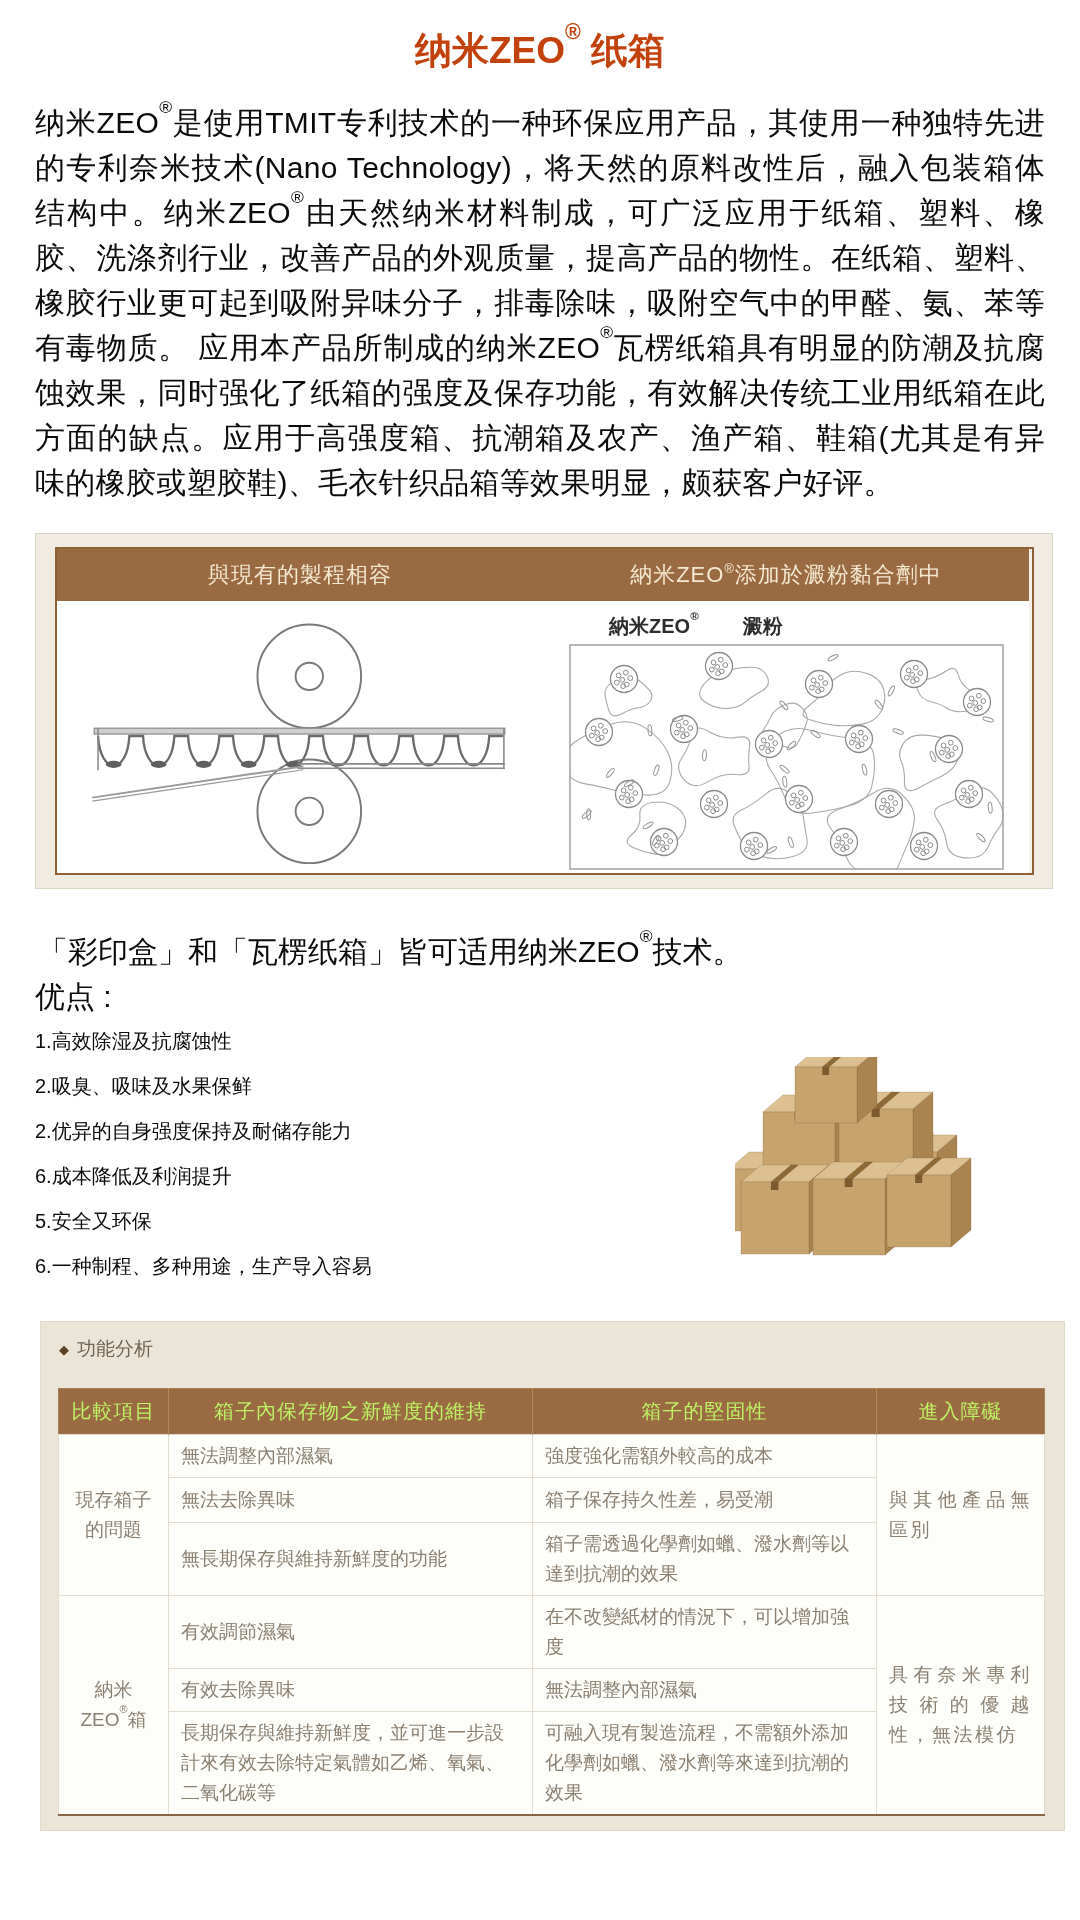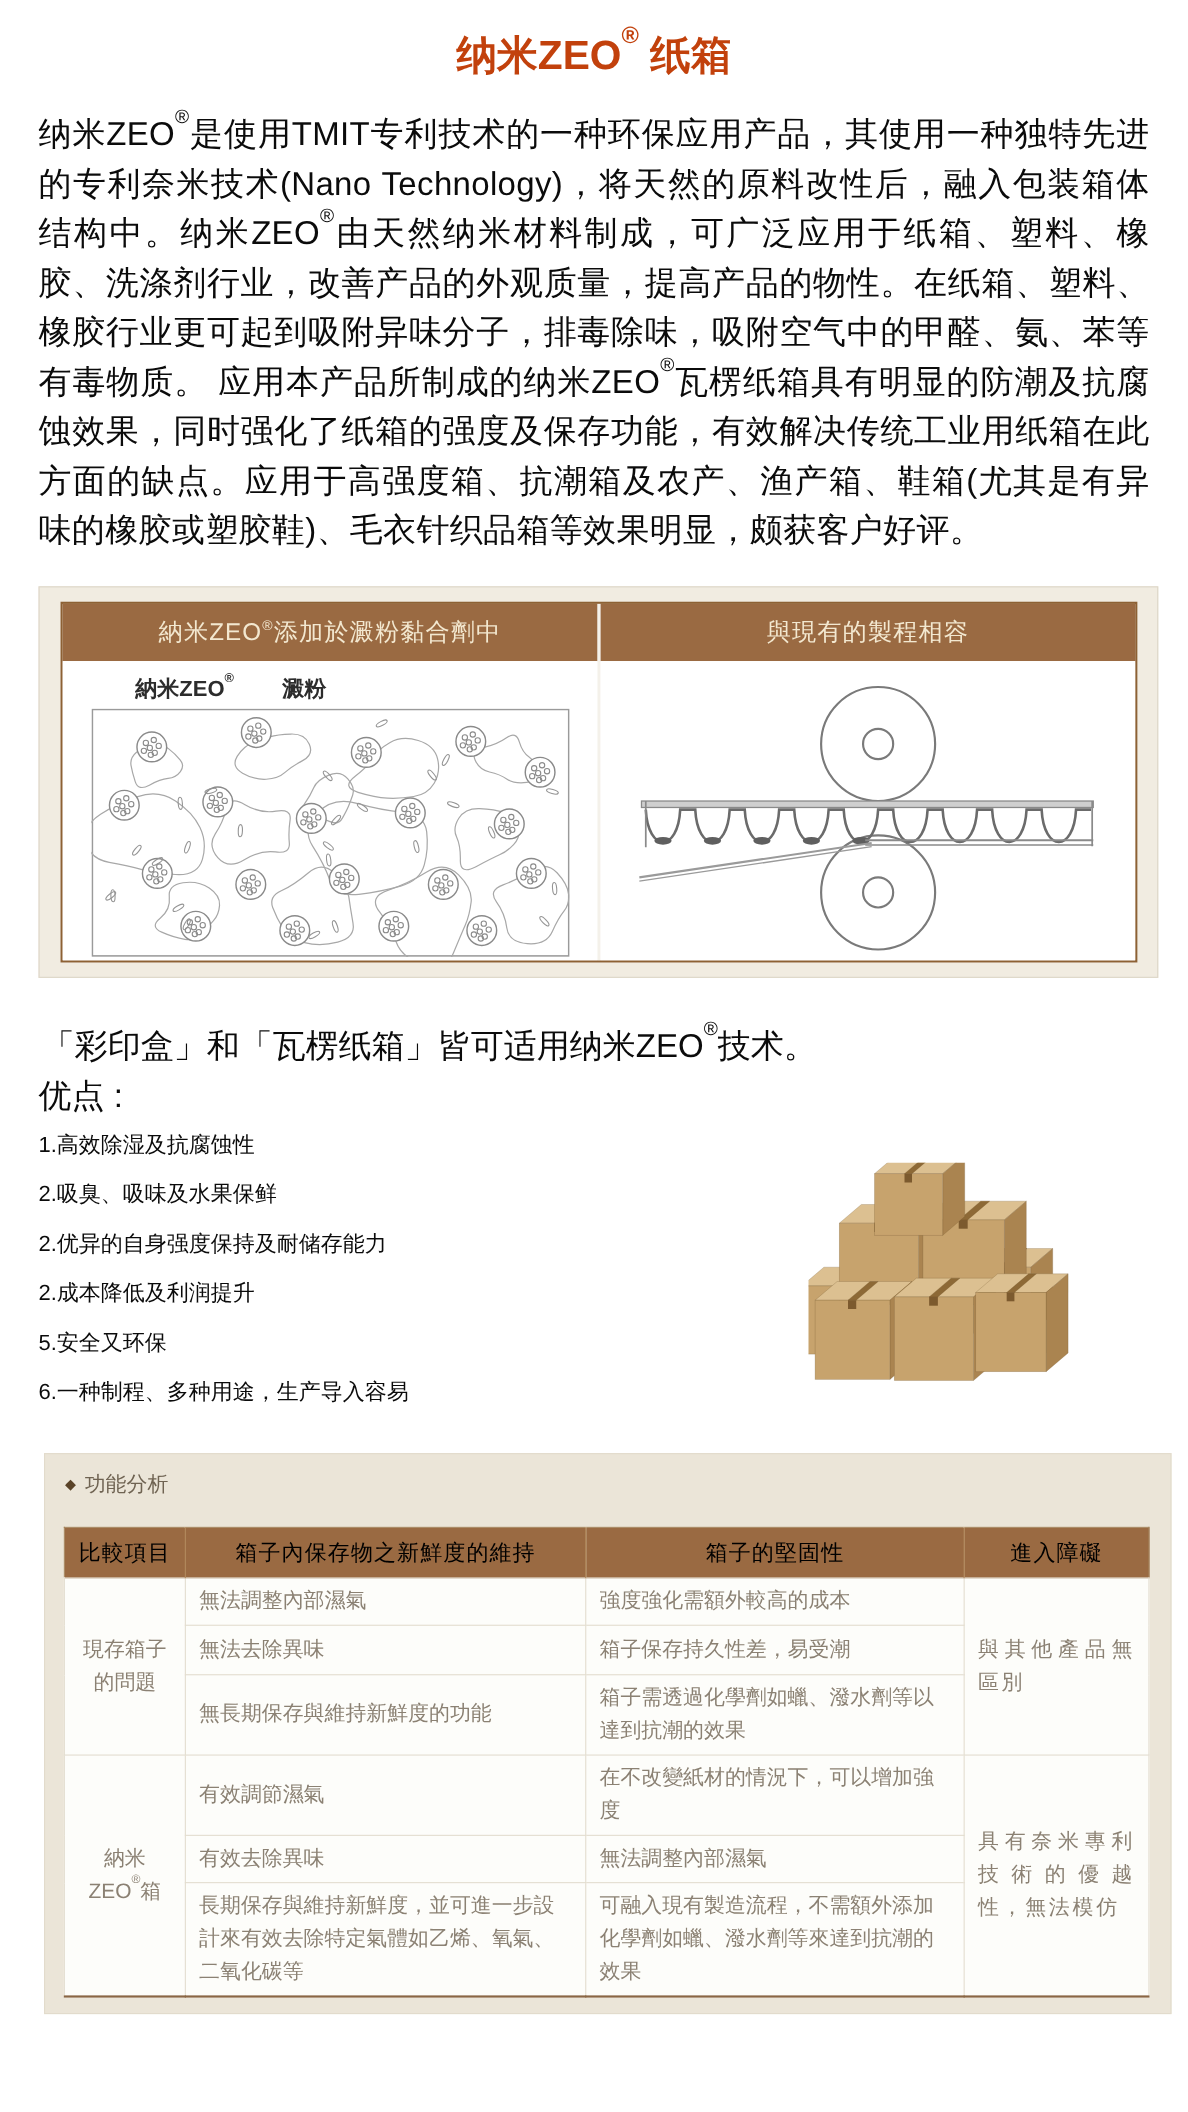--- a/index.html
+++ b/index.html
@@ -54,21 +54,21 @@
   }
   .section-label{
     margin:0 0 0 18px;font-size:19px;color:#6f6352;display:flex;align-items:center;gap:8px;
   }
   .diamond{color:#5a4328;font-size:13px;line-height:1;}
   table.cmp{
     border-collapse:collapse;margin:26px 22px 4px 17px;width:986px;table-layout:fixed;
     background:#fdfdfa;border:1px solid #a3825a;border-bottom:2px solid #8a6644;
   }
   table.cmp th{
-    background:#9a6a42;color:#000000;font-weight:500;font-size:20px;height:45px;
+    background:#9a6a42;color:#bef264;font-weight:500;font-size:20px;height:45px;
     border-right:1px solid #b28a5c;padding:0 6px;letter-spacing:1px;
   }
   table.cmp th:last-child{border-right:none;}
   table.cmp td{
     font-size:19px;color:#8b8173;line-height:30px;padding:6px 12px;
     border:1px solid #e3ddcf;background:#fdfdfa;vertical-align:middle;
   }
   td.rowlabel{
     background:#ebe5d8;color:#877d6c;text-align:center;font-size:19px;padding:6px 6px;
   }
@@ -78,20 +78,44 @@
 </style>
 </head>
 <body>
 
 <h1 class="page-title">纳米ZEO<sup>®</sup> 纸箱</h1>
 
 <p class="intro">纳米ZEO<sup>®</sup>是使用TMIT专利技术的一种环保应用产品，其使用一种独特先进的专利奈米技术(Nano Technology)，将天然的原料改性后，融入包装箱体结构中。纳米ZEO<sup>®</sup>由天然纳米材料制成，可广泛应用于纸箱、塑料、橡胶、洗涤剂行业，改善产品的外观质量，提高产品的物性。在纸箱、塑料、橡胶行业更可起到吸附异味分子，排毒除味，吸附空气中的甲醛、氨、苯等有毒物质。 应用本产品所制成的纳米ZEO<sup>®</sup>瓦楞纸箱具有明显的防潮及抗腐蚀效果，同时强化了纸箱的强度及保存功能，有效解决传统工业用纸箱在此方面的缺点。应用于高强度箱、抗潮箱及农产、渔产箱、鞋箱(尤其是有异味的橡胶或塑胶鞋)、毛衣针织品箱等效果明显，颇获客户好评。</p>
 
 <div class="figure-outer">
   <div class="figure-box">
+    <div class="fig-col right">
+      <div class="fig-header">與現有的製程相容</div>
+      <div class="fig-body">
+        <svg id="rollerSvg" class="roller-svg" viewBox="0 0 497 272" preserveAspectRatio="xMidYMid meet">
+            <circle cx="258" cy="74" r="53" fill="#ffffff" stroke="#7a7a7a" stroke-width="2"></circle>
+            <circle cx="258" cy="74" r="14" fill="none" stroke="#7a7a7a" stroke-width="2"></circle>
+            <circle cx="258" cy="212" r="53" fill="#ffffff" stroke="#7a7a7a" stroke-width="2"></circle>
+            <circle cx="258" cy="212" r="14" fill="none" stroke="#7a7a7a" stroke-width="2"></circle>
+            <rect x="38" y="127" width="420" height="6" fill="#cfcfcf" stroke="#8a8a8a" stroke-width="1.2"></rect>
+            <path d="M42 135 c2 40 30 40 32 0 l14 0 c2 40 30 40 32 0 l14 0 c2 40 30 40 32 0 l14 0 c2 40 30 40 32 0 l14 0 c2 40 30 40 32 0 l14 0 c2 40 30 40 32 0 l14 0 c2 40 30 40 32 0 l14 0 c2 40 30 40 32 0 l14 0 c2 40 30 40 32 0 l14 0" fill="none" stroke="#6b6b6b" stroke-width="2.4"></path>
+            <ellipse cx="58" cy="164" rx="8" ry="3.6" fill="#5f5f5f"></ellipse>
+            <ellipse cx="104" cy="164" rx="8" ry="3.6" fill="#5f5f5f"></ellipse>
+            <ellipse cx="150" cy="164" rx="8" ry="3.6" fill="#5f5f5f"></ellipse>
+            <ellipse cx="196" cy="164" rx="8" ry="3.6" fill="#5f5f5f"></ellipse>
+            <ellipse cx="242" cy="164" rx="8" ry="3.6" fill="#5f5f5f"></ellipse>
+            <line x1="246" y1="163.5" x2="458" y2="163.5" stroke="#8a8a8a" stroke-width="2"></line>
+            <line x1="246" y1="168" x2="458" y2="168" stroke="#8a8a8a" stroke-width="1.4"></line>
+            <line x1="42" y1="127" x2="42" y2="170" stroke="#8a8a8a" stroke-width="1.6"></line>
+            <line x1="457" y1="127" x2="457" y2="169" stroke="#8a8a8a" stroke-width="1.6"></line>
+            <line x1="36" y1="198" x2="252" y2="166" stroke="#9a9a9a" stroke-width="2"></line>
+            <line x1="36" y1="201.5" x2="252" y2="169.5" stroke="#9a9a9a" stroke-width="1.2"></line>
+          </svg>
+      </div>
+    </div>
     <div class="fig-col left">
       <div class="fig-header">納米ZEO<sup>®</sup>添加於澱粉黏合劑中</div>
       <div class="fig-body">
         <div class="starch-labels">
           <span>納米ZEO<sup>®</sup></span>
           <span>澱粉</span>
         </div>
         <svg id="starchSvg" class="starch-svg" width="435" height="226" viewBox="0 0 435 226">
             <rect x="1" y="1" width="433" height="224" fill="#ffffff" stroke="#9a9a9a" stroke-width="1.4"></rect>
             <path d="M81.0 57.5 Q76.9 63.0 69.8 63.7 Q62.8 64.3 52.8 69.8 Q42.8 75.2 40.0 66.8 Q37.3 58.5 36.1 51.7 Q35.0 44.9 41.1 39.8 Q47.2 34.8 55.8 33.5 Q64.5 32.3 70.4 36.8 Q76.3 41.3 80.7 46.7 Q85.1 52.0 81.0 57.5 Z" fill="none" stroke="#a8a8a8" stroke-width="1.1"></path>
@@ -281,55 +305,31 @@
             <ellipse cx="421.2" cy="163.8" rx="5.5" ry="1.9" fill="none" stroke="#949494" stroke-width="1" transform="rotate(85 421.2 163.8)"></ellipse>
             <ellipse cx="87.4" cy="126.2" rx="5.5" ry="1.9" fill="none" stroke="#949494" stroke-width="1" transform="rotate(109 87.4 126.2)"></ellipse>
             <ellipse cx="419.2" cy="75.5" rx="5.5" ry="1.9" fill="none" stroke="#949494" stroke-width="1" transform="rotate(15 419.2 75.5)"></ellipse>
             <ellipse cx="202.7" cy="205.9" rx="5.5" ry="1.9" fill="none" stroke="#949494" stroke-width="1" transform="rotate(150 202.7 205.9)"></ellipse>
             <ellipse cx="41.4" cy="128.9" rx="5.5" ry="1.9" fill="none" stroke="#949494" stroke-width="1" transform="rotate(130 41.4 128.9)"></ellipse>
             <ellipse cx="364.0" cy="112.7" rx="5.5" ry="1.9" fill="none" stroke="#949494" stroke-width="1" transform="rotate(66 364.0 112.7)"></ellipse>
             <ellipse cx="86.8" cy="196.2" rx="5.5" ry="1.9" fill="none" stroke="#949494" stroke-width="1" transform="rotate(119 86.8 196.2)"></ellipse>
           </svg>
       </div>
     </div>
-    <div class="fig-col right">
-      <div class="fig-header">與現有的製程相容</div>
-      <div class="fig-body">
-        <svg id="rollerSvg" class="roller-svg" viewBox="0 0 497 272" preserveAspectRatio="xMidYMid meet">
-            <circle cx="258" cy="74" r="53" fill="#ffffff" stroke="#7a7a7a" stroke-width="2"></circle>
-            <circle cx="258" cy="74" r="14" fill="none" stroke="#7a7a7a" stroke-width="2"></circle>
-            <circle cx="258" cy="212" r="53" fill="#ffffff" stroke="#7a7a7a" stroke-width="2"></circle>
-            <circle cx="258" cy="212" r="14" fill="none" stroke="#7a7a7a" stroke-width="2"></circle>
-            <rect x="38" y="127" width="420" height="6" fill="#cfcfcf" stroke="#8a8a8a" stroke-width="1.2"></rect>
-            <path d="M42 135 c2 40 30 40 32 0 l14 0 c2 40 30 40 32 0 l14 0 c2 40 30 40 32 0 l14 0 c2 40 30 40 32 0 l14 0 c2 40 30 40 32 0 l14 0 c2 40 30 40 32 0 l14 0 c2 40 30 40 32 0 l14 0 c2 40 30 40 32 0 l14 0 c2 40 30 40 32 0 l14 0" fill="none" stroke="#6b6b6b" stroke-width="2.4"></path>
-            <ellipse cx="58" cy="164" rx="8" ry="3.6" fill="#5f5f5f"></ellipse>
-            <ellipse cx="104" cy="164" rx="8" ry="3.6" fill="#5f5f5f"></ellipse>
-            <ellipse cx="150" cy="164" rx="8" ry="3.6" fill="#5f5f5f"></ellipse>
-            <ellipse cx="196" cy="164" rx="8" ry="3.6" fill="#5f5f5f"></ellipse>
-            <ellipse cx="242" cy="164" rx="8" ry="3.6" fill="#5f5f5f"></ellipse>
-            <line x1="246" y1="163.5" x2="458" y2="163.5" stroke="#8a8a8a" stroke-width="2"></line>
-            <line x1="246" y1="168" x2="458" y2="168" stroke="#8a8a8a" stroke-width="1.4"></line>
-            <line x1="42" y1="127" x2="42" y2="170" stroke="#8a8a8a" stroke-width="1.6"></line>
-            <line x1="457" y1="127" x2="457" y2="169" stroke="#8a8a8a" stroke-width="1.6"></line>
-            <line x1="36" y1="198" x2="252" y2="166" stroke="#9a9a9a" stroke-width="2"></line>
-            <line x1="36" y1="201.5" x2="252" y2="169.5" stroke="#9a9a9a" stroke-width="1.2"></line>
-          </svg>
-      </div>
-    </div>
   </div>
 </div>
 
 <p class="applicability">「彩印盒」和「瓦楞纸箱」皆可适用纳米ZEO<sup>®</sup>技术。</p>
 
 <div class="advantages">
   <div class="adv-heading">优点 :</div>
   <div class="adv-item">1.高效除湿及抗腐蚀性</div>
   <div class="adv-item">2.吸臭、吸味及水果保鲜</div>
   <div class="adv-item">2.优异的自身强度保持及耐储存能力</div>
-  <div class="adv-item">2.成本降低及利润提升</div>
+  <div class="adv-item">6.成本降低及利润提升</div>
   <div class="adv-item">5.安全又环保</div>
   <div class="adv-item">6.一种制程、多种用途，生产导入容易</div>
   <svg id="boxesSvg" class="boxes-svg" width="240" height="212" viewBox="0 0 240 212">
       <polygon points="150,95 170,78 222,78 202,95" fill="#dcc091" stroke="rgba(110,82,45,0.35)" stroke-width="0.6"></polygon>
       <polygon points="202,95 222,78 222,138 202,155" fill="#aa8450" stroke="rgba(110,82,45,0.35)" stroke-width="0.6"></polygon>
       <rect x="150" y="95" width="52" height="60" fill="#c7a36d" stroke="rgba(110,82,45,0.35)" stroke-width="0.6"></rect>
       <polygon points="172.88,95 192.88,78 198.6,78 178.6,95" fill="#8d6936" stroke="rgba(110,82,45,0.35)" stroke-width="0.6"></polygon>
       <rect x="172.88" y="95" width="5.719999999999999" height="8" fill="#7c5a2e"></rect>
       <polygon points="-6,112 14,95 48,95 28,112" fill="#dcc091" stroke="rgba(110,82,45,0.35)" stroke-width="0.6"></polygon>
       <polygon points="28,112 48,95 48,157 28,174" fill="#aa8450" stroke="rgba(110,82,45,0.35)" stroke-width="0.6"></polygon>

